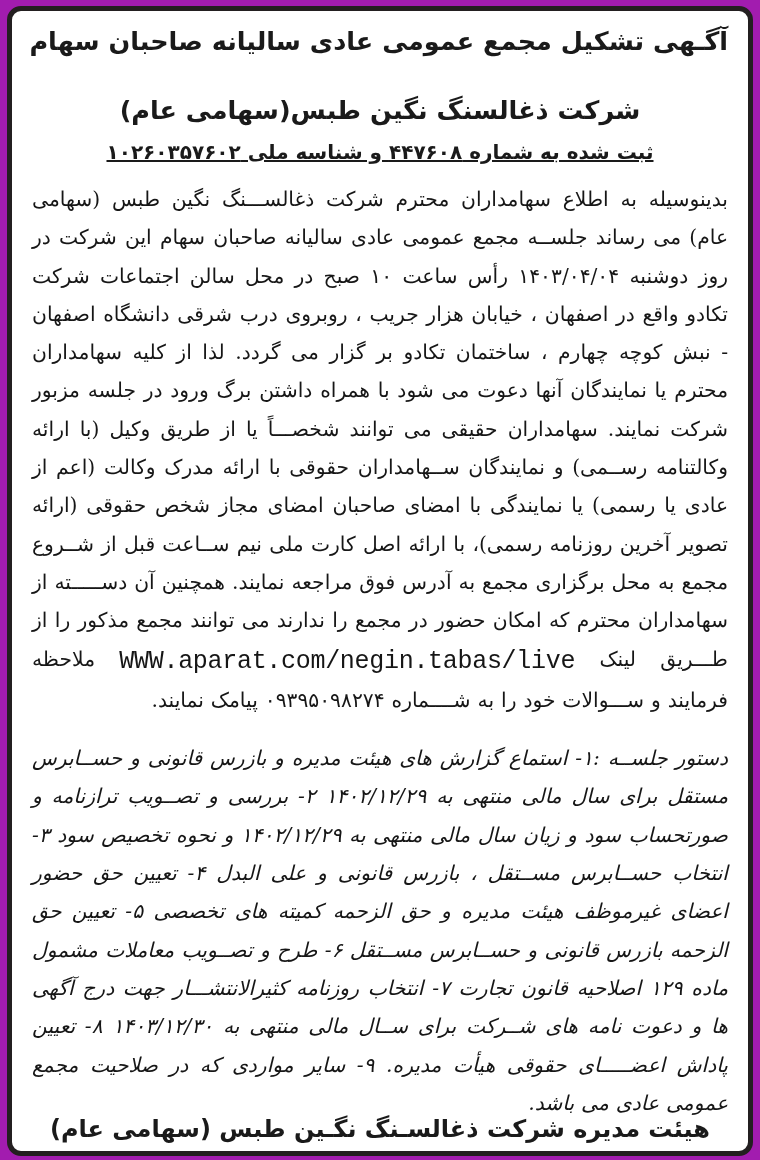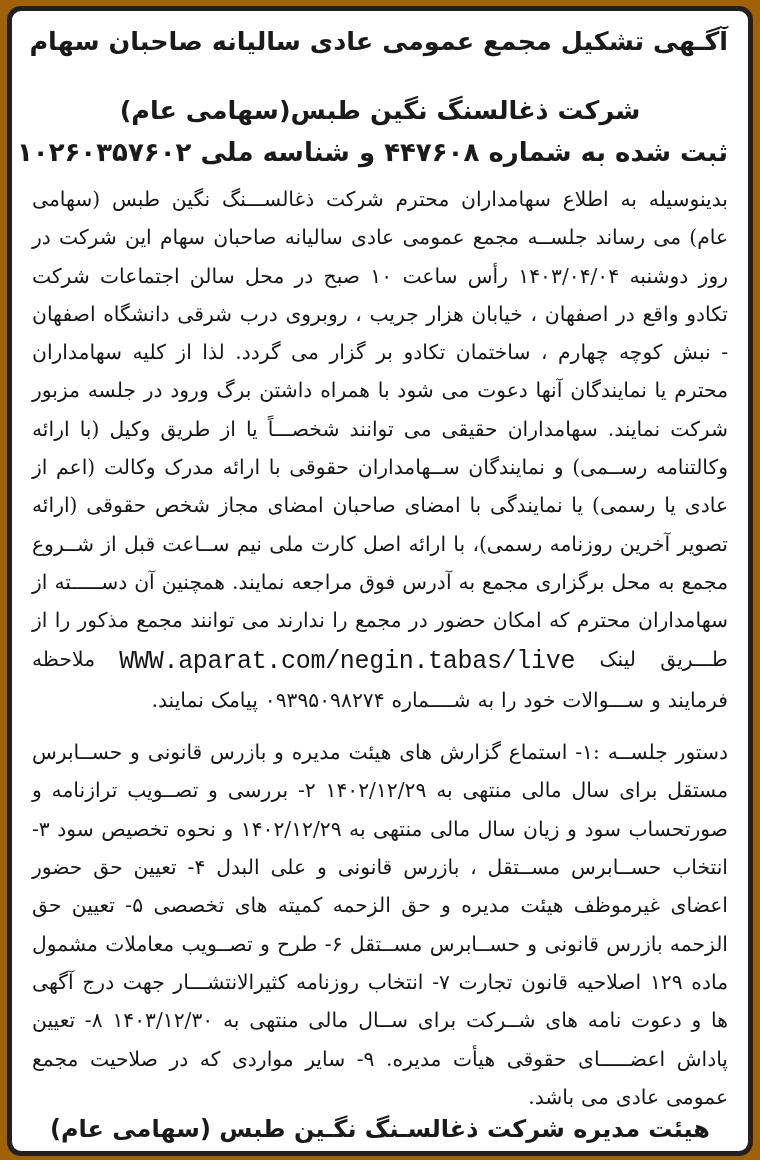--- a/index.html
+++ b/index.html
@@ -9,21 +9,21 @@
     background: #ffffff;
   }
   body {
     font-family: "DejaVu Sans", sans-serif;
   }
   .page {
     position: relative;
     width: 760px;
     height: 1160px;
     box-sizing: border-box;
-    background: #a16207;
+    background: #a21caf;
     overflow: hidden;
   }
   .frame {
     position: absolute;
     left: 7px;
     top: 6px;
     width: 746px;
     height: 1150px;
     box-sizing: border-box;
     border: 5px solid #231f20;
@@ -51,40 +51,42 @@
     font-weight: 700;
     font-size: 25.5px;
     line-height: 40px;
     letter-spacing: -0.2px;
     white-space: nowrap;
     color: #1a1a1a;
   }
   .heading-line.l1 { font-size: 25.5px; }
   .heading-line.l2 { font-size: 25.5px; margin-top: 29px; }
   .heading-line.l3 {
-    font-size: 26px;
+    font-size: 20px;
     line-height: 44px;
+    text-decoration: underline;
   }
 
   
   .body-block {
     margin-top: 6px;
   }
   .para {
     font-family: "DejaVu Serif", serif;
     font-size: 20.3px;
     line-height: 38.3px;
     color: #161616;
     text-align: justify;
     text-align-last: right;
     direction: rtl;
     word-spacing: 0.5px;
   }
   .para + .para {
-    margin-top: 14px;
+    margin-top: 20px;
+    font-style: italic;
   }
   .url {
     font-family: Liberation Mono, monospace;
     font-size: 25px;
     direction: ltr;
     unicode-bidi: embed;
     display: inline-block;
     vertical-align: -2px;
     letter-spacing: -0.3px;
   }

